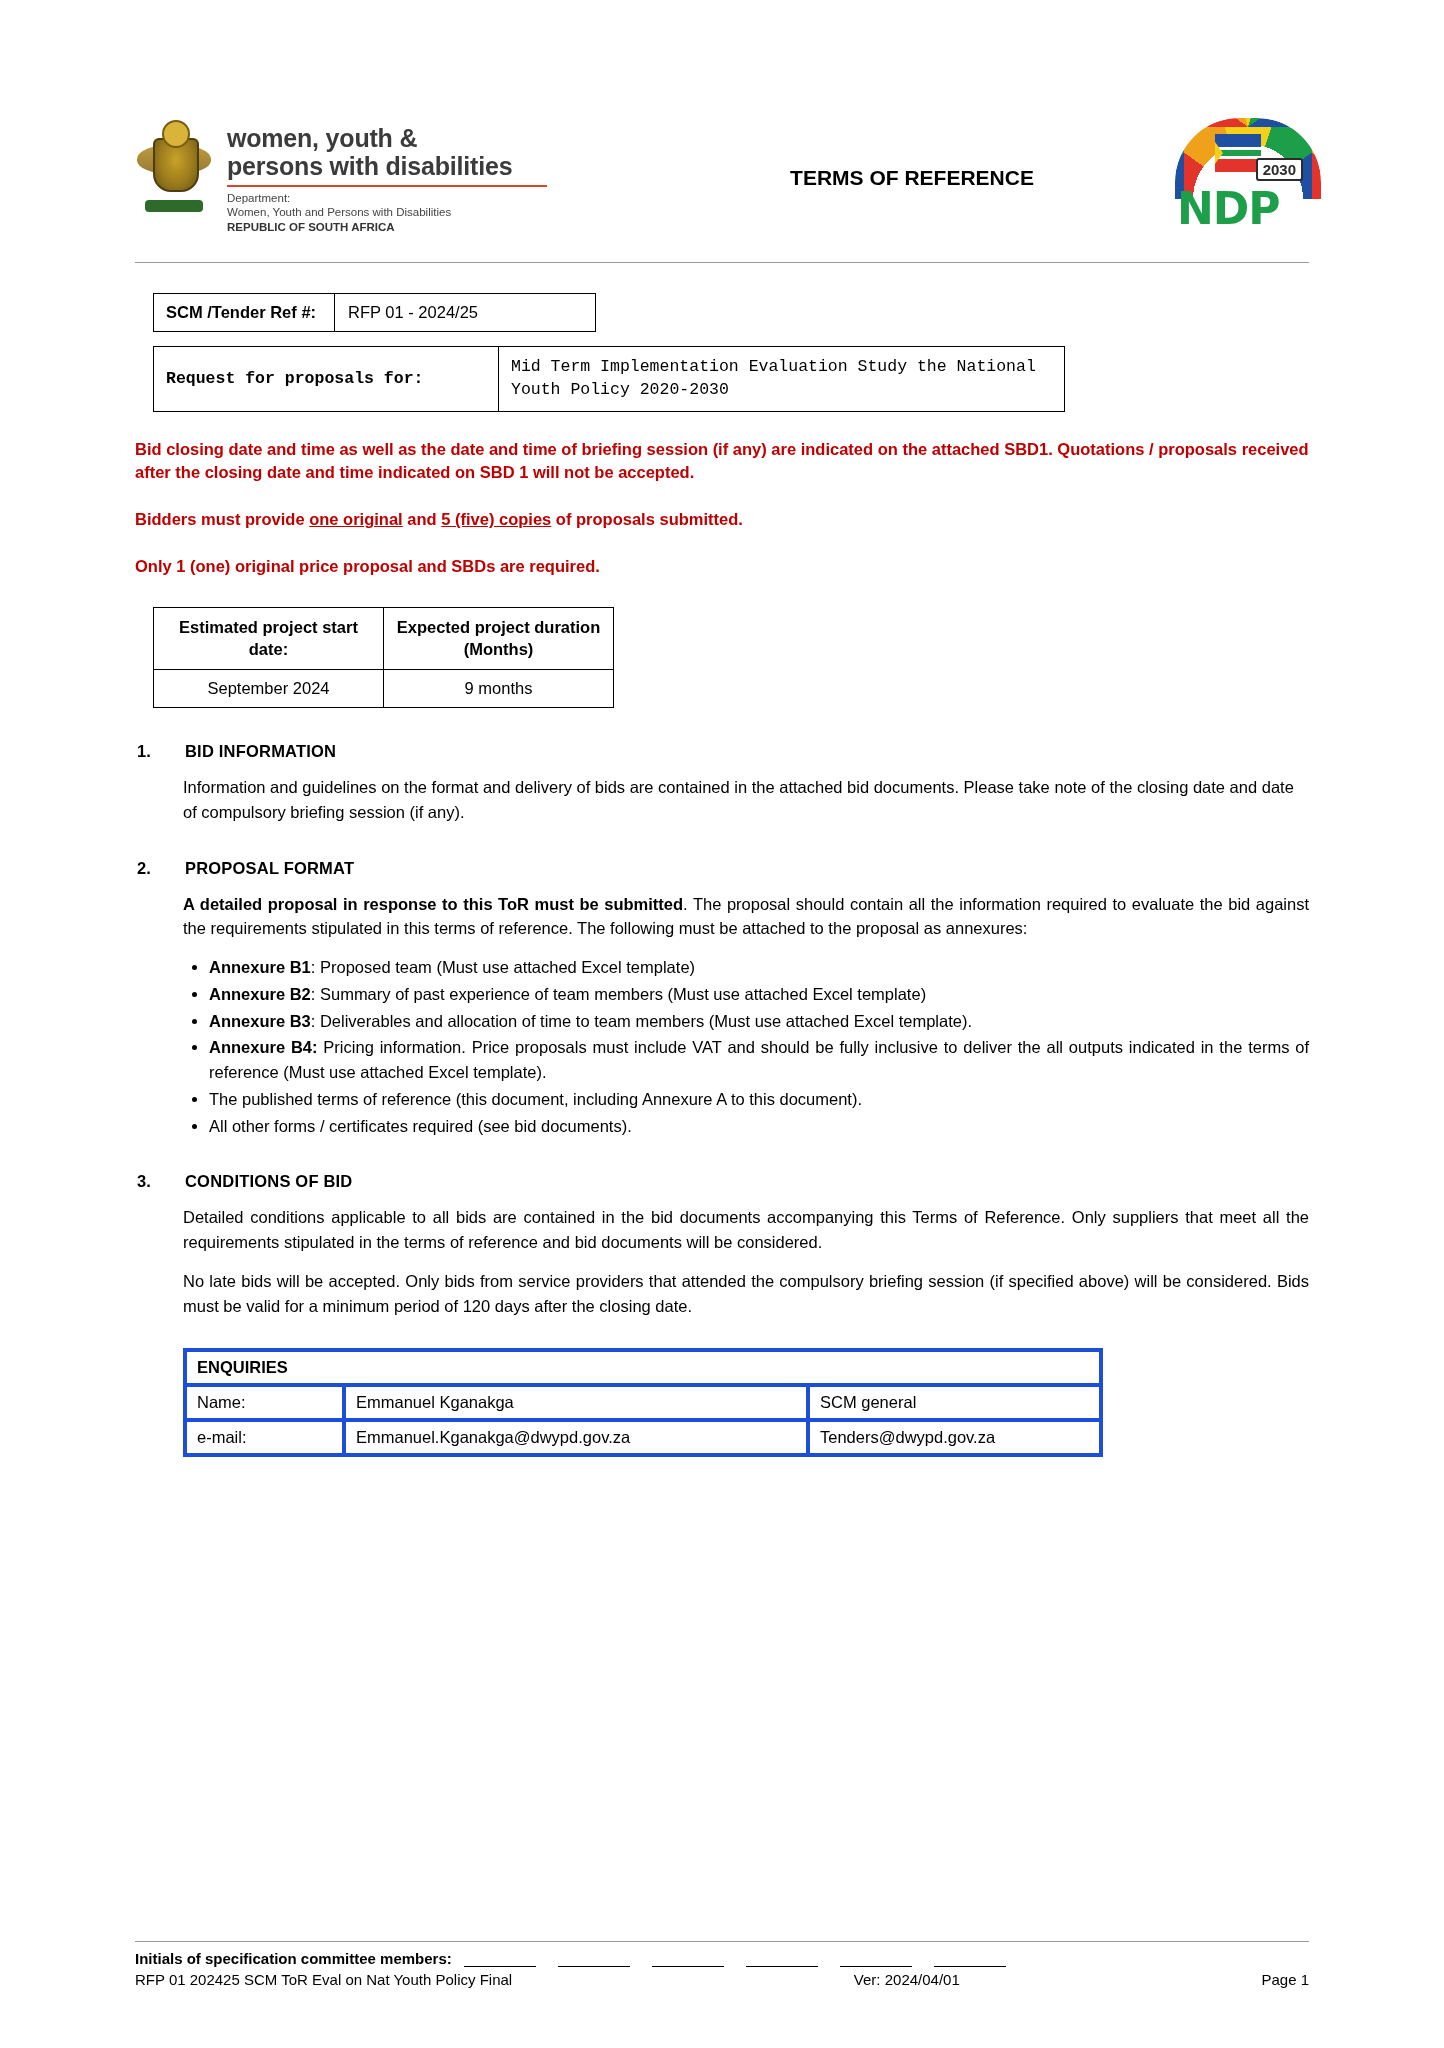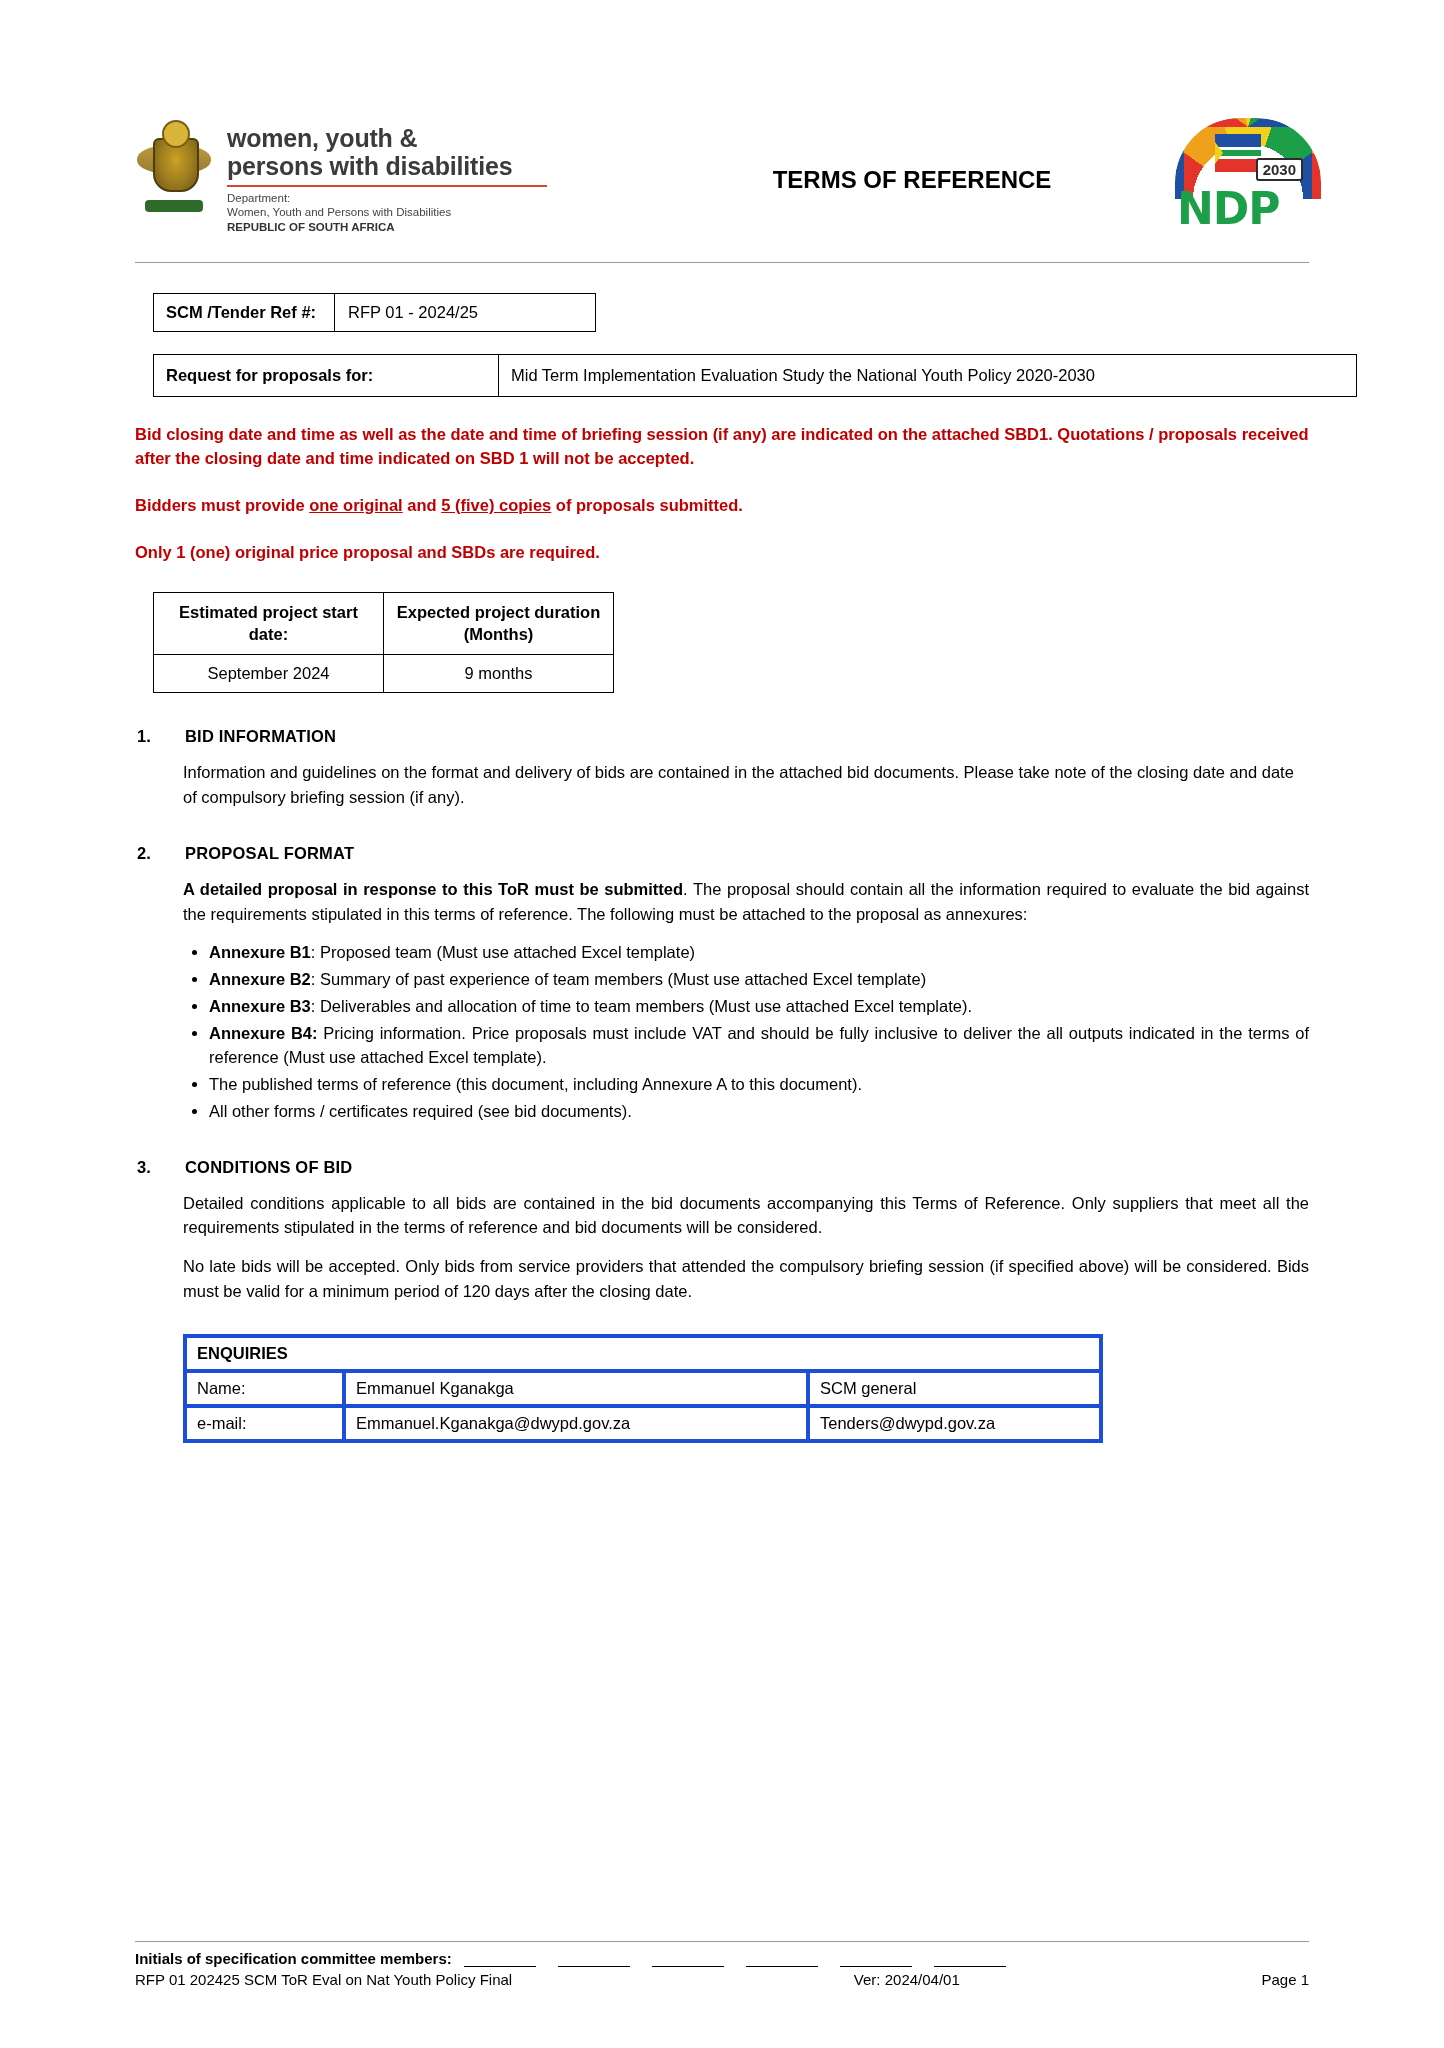--- a/index.html
+++ b/index.html
@@ -93,21 +93,21 @@
     color: #444;
     line-height: 1.25;
   }
   .brandtext .l3 {
     font-size: 11.5px;
     color: #333;
     line-height: 1.25;
     font-weight: bold;
   }
   .doc-title {
-    font-size: 24px;
+    font-size: 21px;
     font-weight: bold;
     text-align: center;
     padding-top: 48px;
     flex: 1 1 auto;
   }
   .ndp {
     width: 140px;
     height: 118px;
     position: relative;
     flex: 0 0 auto;
@@ -179,21 +179,21 @@
   }
   table.box td {
     border: 1px solid #000;
     padding: 9px 12px;
     vertical-align: middle;
   }
   .tbl-ref { margin: 6px 0 0 18px; }
   .tbl-ref td.k { font-weight: bold; padding-right: 18px; }
   .tbl-ref td.v { min-width: 235px; padding-left: 13px; }
 
-  .tbl-rfp { margin: 22px 0 0 18px; width: 1204px; }
+  .tbl-rfp { margin: 14px 0 0 18px; width: 912px; font-family: Liberation Mono, monospace; }
   .tbl-rfp td.k { font-weight: bold; width: 320px; }
   .tbl-rfp td.v { line-height: 1.38; }
 
   .red {
     color: #c00000;
     font-weight: bold;
     font-size: 16.5px;
     line-height: 1.45;
     margin: 26px 0 0 0;
   }

